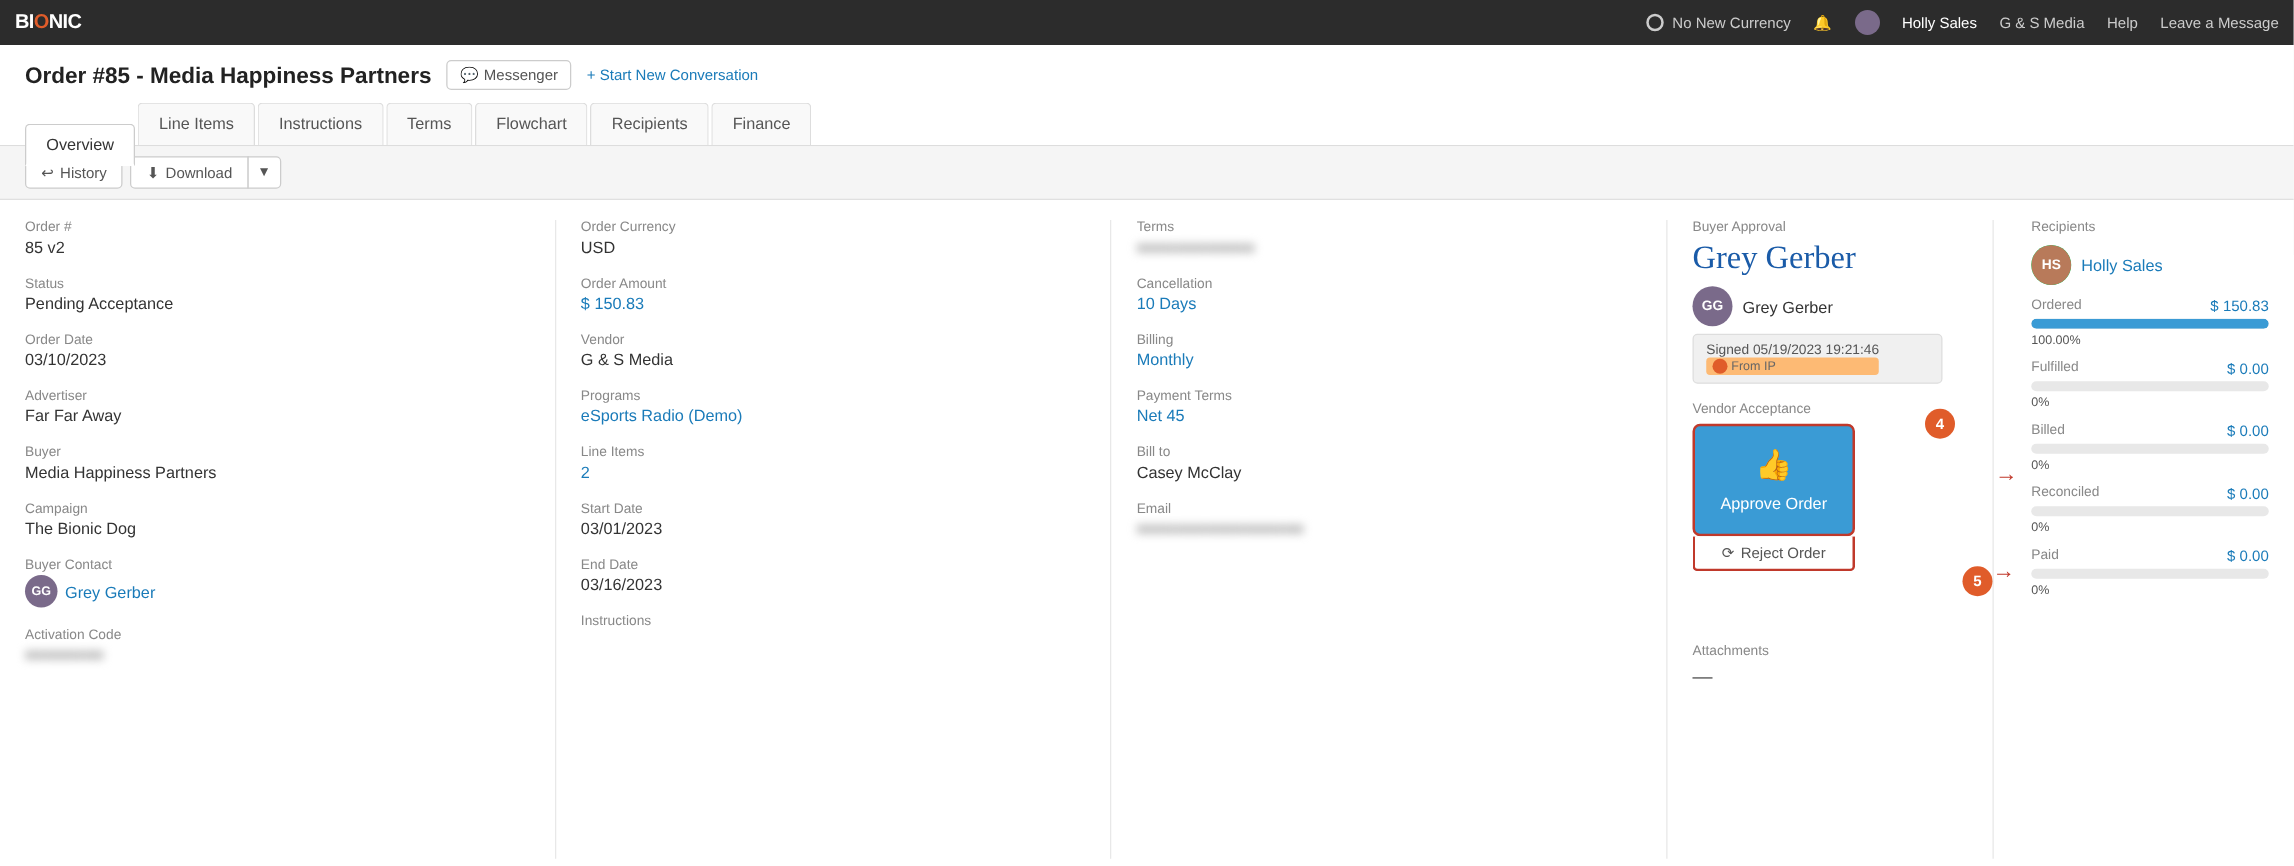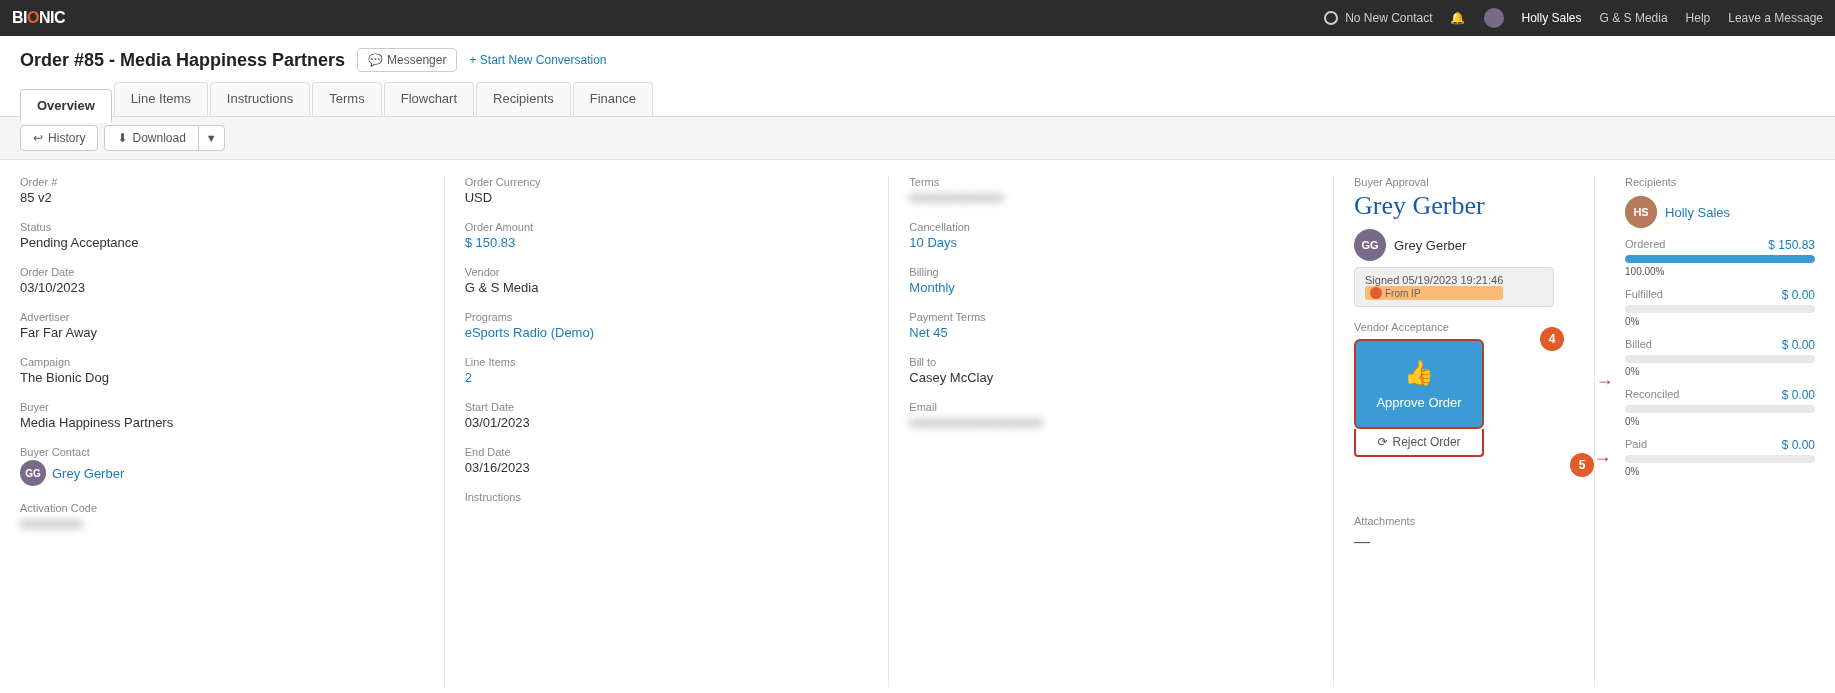--- a/index.html
+++ b/index.html
@@ -83,25 +83,25 @@
       background: #f9f9f9;
       cursor: pointer;
       font-size: 13px;
       color: #555;
       border-radius: 4px 4px 0 0;
       margin-right: 2px;
     }
     .tab.active {
       background: #fff;
       color: #333;
-      font-weight: 700;
+      font-weight: 400;
       border-color: #ccc;
       border-bottom: 2px solid #fff;
       position: relative;
-      top: 7px;
+      top: 17px;
       z-index: 1;
     }
 
     
     .toolbar {
       background: #f5f5f5;
       padding: 8px 20px;
       display: flex;
       gap: 6px;
       border-bottom: 1px solid #e0e0e0;
@@ -368,21 +368,21 @@
 </head>
 <body>
 
 <div class="top-nav">
   <div class="top-nav-brand">
     <span class="brand-logo">BI<span>O</span>NIC</span>
   </div>
   <div class="top-nav-right">
     <span>
       <span class="msg-icon"></span>
-      <span>No New Contact</span>
+      <span>No New Currency</span>
     </span>
     <span>🔔</span>
     <span style="display:inline-block;width:20px;height:20px;background:#7a6a8a;border-radius:50%;vertical-align:middle;"></span>
     <span class="user-name">Holly Sales</span>
     <span>G &amp; S Media</span>
     <span>Help</span>
     <span>Leave a Message</span>
   </div>
 </div>
 
@@ -433,26 +433,26 @@
     </div>
     <div class="field-group">
       <div class="field-label">Order Date</div>
       <div class="field-value">03/10/2023</div>
     </div>
     <div class="field-group">
       <div class="field-label">Advertiser</div>
       <div class="field-value">Far Far Away</div>
     </div>
     <div class="field-group">
+      <div class="field-label">Buyer</div>
+      <div class="field-value">Media Happiness Partners</div>
+    </div>
+    <div class="field-group">
       <div class="field-label">Campaign</div>
       <div class="field-value">The Bionic Dog</div>
-    </div>
-    <div class="field-group">
-      <div class="field-label">Buyer</div>
-      <div class="field-value">Media Happiness Partners</div>
     </div>
     <div class="field-group">
       <div class="field-label">Buyer Contact</div>
       <div class="buyer-contact-row">
         <div class="avatar-small">GG</div>
         <div class="field-value link">Grey Gerber</div>
       </div>
     </div>
     <div class="field-group">
       <div class="field-label">Activation Code</div>

